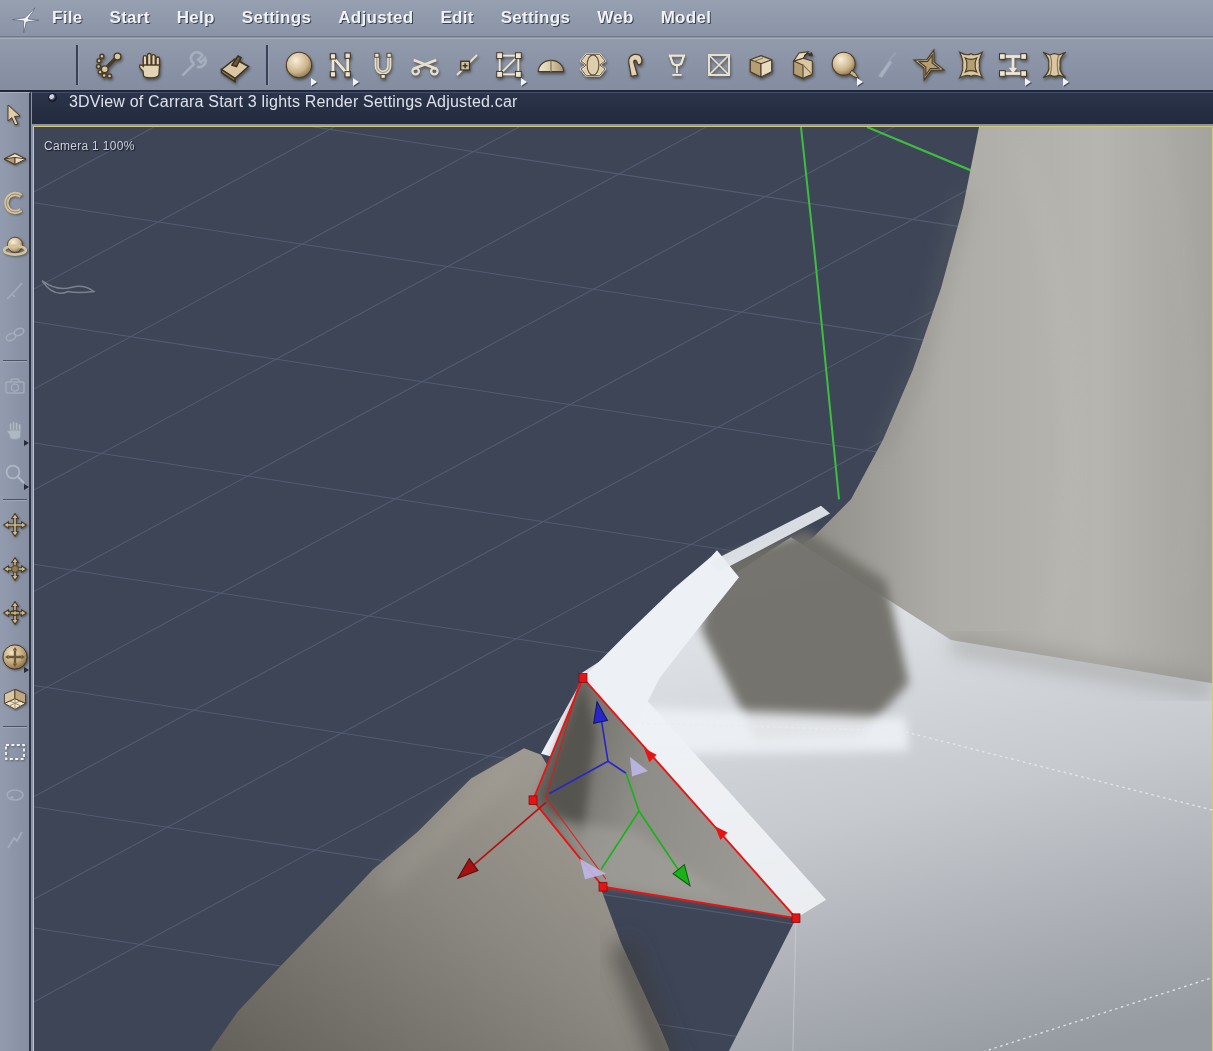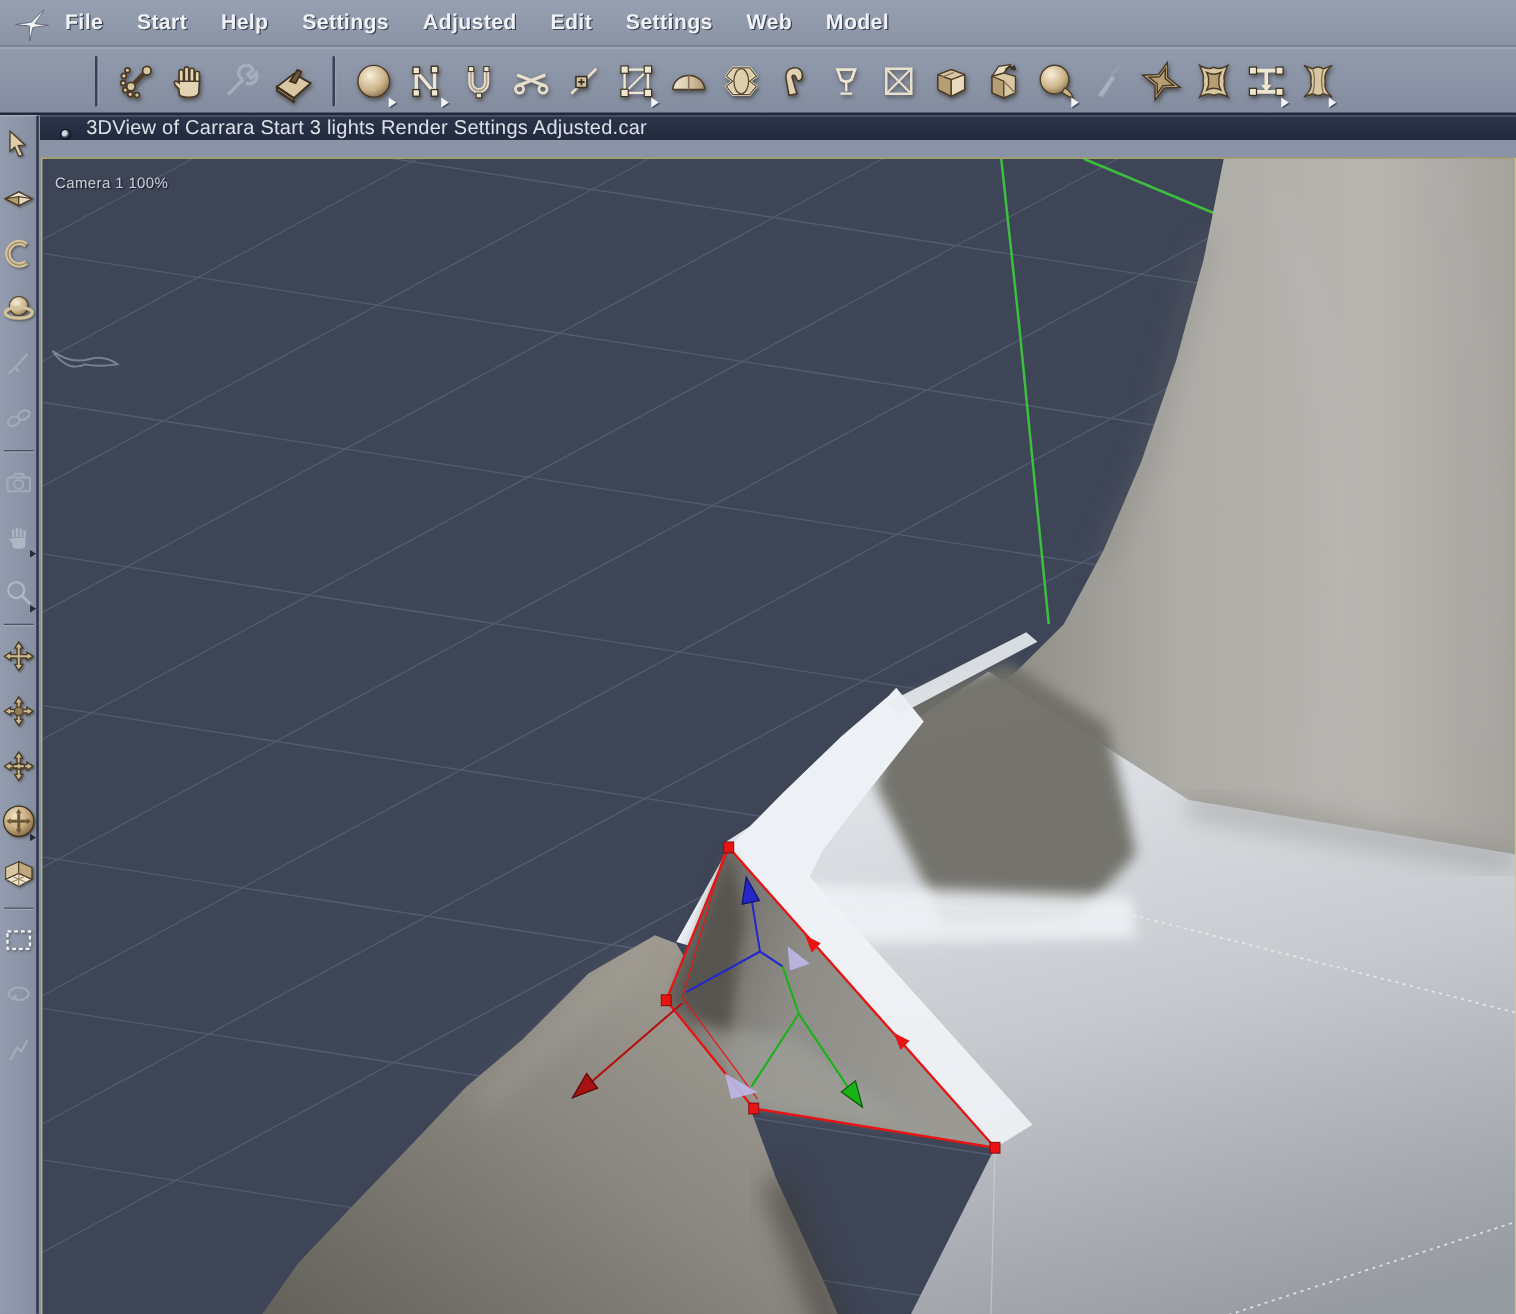--- a/index.html
+++ b/index.html
@@ -35,23 +35,23 @@
   .sb-btn { position:relative; width:30px; height:44px; display:flex; align-items:center;
             justify-content:center; cursor:pointer; }
   .sb-btn svg { filter:drop-shadow(1px 1.5px 1px rgba(30,25,15,.5)); }
   .sb-btn.disabled svg { filter:none; }
   .sb-sep { width:24px; height:1px; background:#4a5266; margin:3px auto; box-shadow:0 1px 0 #a0a8b8; }
   .flyout-s { position:absolute; right:1px; bottom:6px; width:0; height:0;
               border-left:5px solid #252b3a; border-top:3.5px solid transparent;
               border-bottom:3.5px solid transparent; }
 
   
-  .doc-titlebar { position:absolute; left:32px; top:92px; width:1181px; height:20px;
+  .doc-titlebar { position:absolute; left:32px; top:92px; width:1181px; height:32px;
                   background:linear-gradient(#2b344a,#222a3d);
-                  border-top:1px solid #46506a; display:flex; align-items:flex-end; }
+                  border-top:1px solid #46506a; display:flex; align-items:flex-start; }
   .collapse-dot { width:9px; height:9px; border-radius:50%; margin:0 12px 0 16px;
                   background:radial-gradient(circle at 35% 35%, #cfd4de 0 2px, #555e74 3px, #1a2030 70%);
                   border:1px solid #0e1422; }
   .doc-title { color:#dde1e9; font-size:16px; letter-spacing:.2px; }
 
   .viewport { position:absolute; left:33px; top:126px; width:1180px; height:1001px;
               background:#3d4557; border:1px solid #d3ca74; box-shadow:0 0 0 1px #55552e inset; }
   .cam-label { position:absolute; left:10px; top:12px; color:#ccd1d9; font-size:12px;
                letter-spacing:.3px; z-index:5; text-shadow:1px 1px 1px rgba(10,14,24,.8); }
   .scene { position:absolute; left:0; top:0; width:100%; height:100%; }

